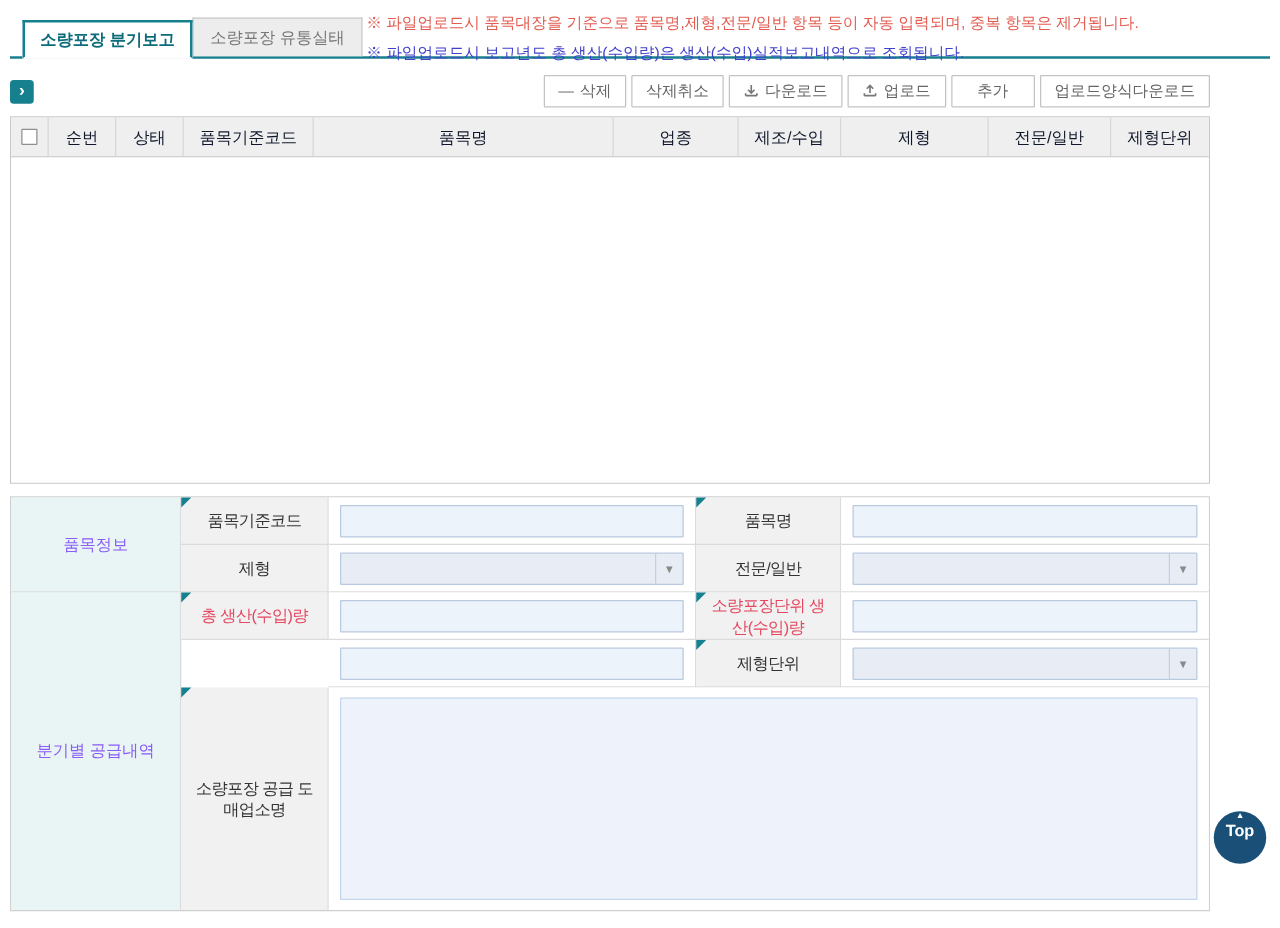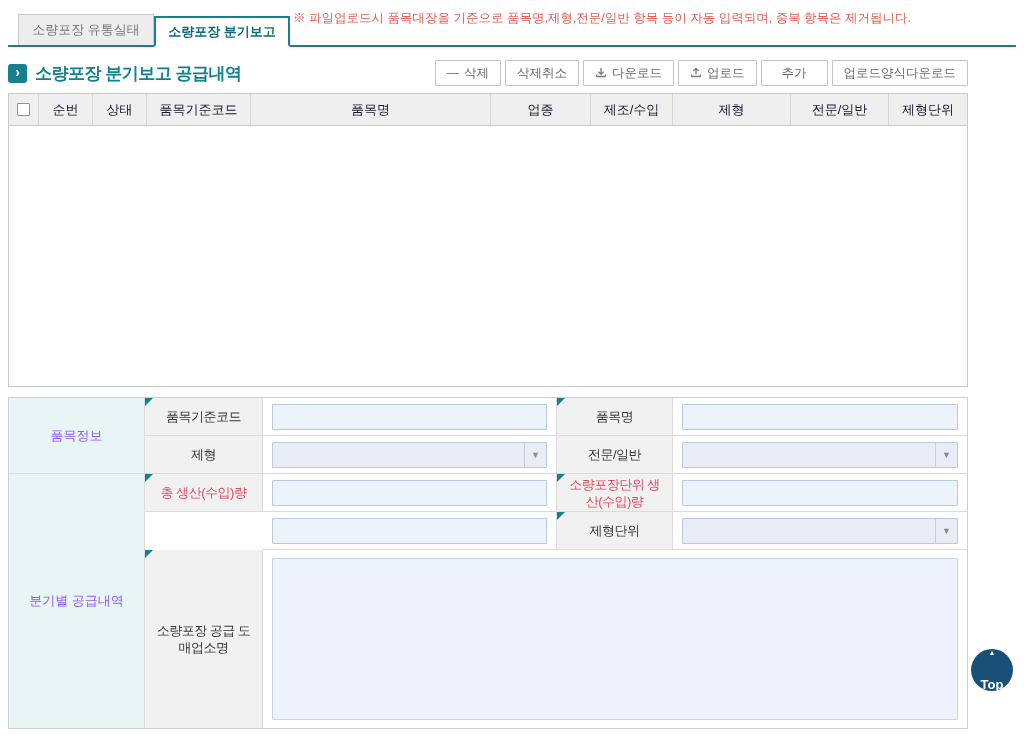--- a/index.html
+++ b/index.html
@@ -68,43 +68,43 @@
           display: flex; align-items: center; justify-content: flex-end; cursor: pointer; }
   .sarrow { width: 22px; height: 100%; border-left: 1px solid #c6cfdc; display: flex; align-items: center;
             justify-content: center; color: #8a8a8a; font-size: 9px; }
   .tfield { align-items: stretch; padding: 8px 9px; }
   .tbox { width: 100%; height: 100%; background: #eef3fb; border: 1px solid #c5d6ea; border-radius: 1px;
           resize: none; font-family: "Liberation Sans", sans-serif; font-size: 13px; padding: 5px; }
 
   
   .top-btn { position: absolute; right: 11px; top: 649px; width: 42px; height: 42px; border-radius: 50%;
              background: #1a5078; color: #fff; display: flex; flex-direction: column; align-items: center;
-             justify-content: space-between; cursor: pointer; line-height: 1; }
+             justify-content: flex-start; cursor: pointer; line-height: 1; }
   .top-arrow { font-size: 7px; margin-bottom: 2px; }
   .top-label { font-size: 13px; font-weight: bold; }
 </style>
 </head>
 <body>
 
 <div class="page">
 
   <div class="tab-row">
     <div class="tabs">
+      <div class="tab active">소량포장 분기보고</div>
       <div class="tab inactive">소량포장 유통실태</div>
-      <div class="tab active">소량포장 분기보고</div>
     </div>
     <div class="notices">
       <div class="notice red">※ 파일업로드시 품목대장을 기준으로 품목명,제형,전문/일반 항목 등이 자동 입력되며, 중복 항목은 제거됩니다.</div>
+      <div class="notice blue">※ 파일업로드시 보고년도 총 생산(수입량)은 생산(수입)실적보고내역으로 조회됩니다.</div>
     </div>
   </div>
 
   <div class="section-row">
     <div class="section-title-wrap">
       <span class="section-icon">›</span>
-      <span class="section-title">소량포장 분기보고 공급내역</span>
     </div>
     <div class="toolbar">
       <button class="tbtn">
         <span class="bicon">—</span>
         <span>삭제</span>
       </button>
       <button class="tbtn">
         <span>삭제취소</span>
       </button>
       <button class="tbtn">

